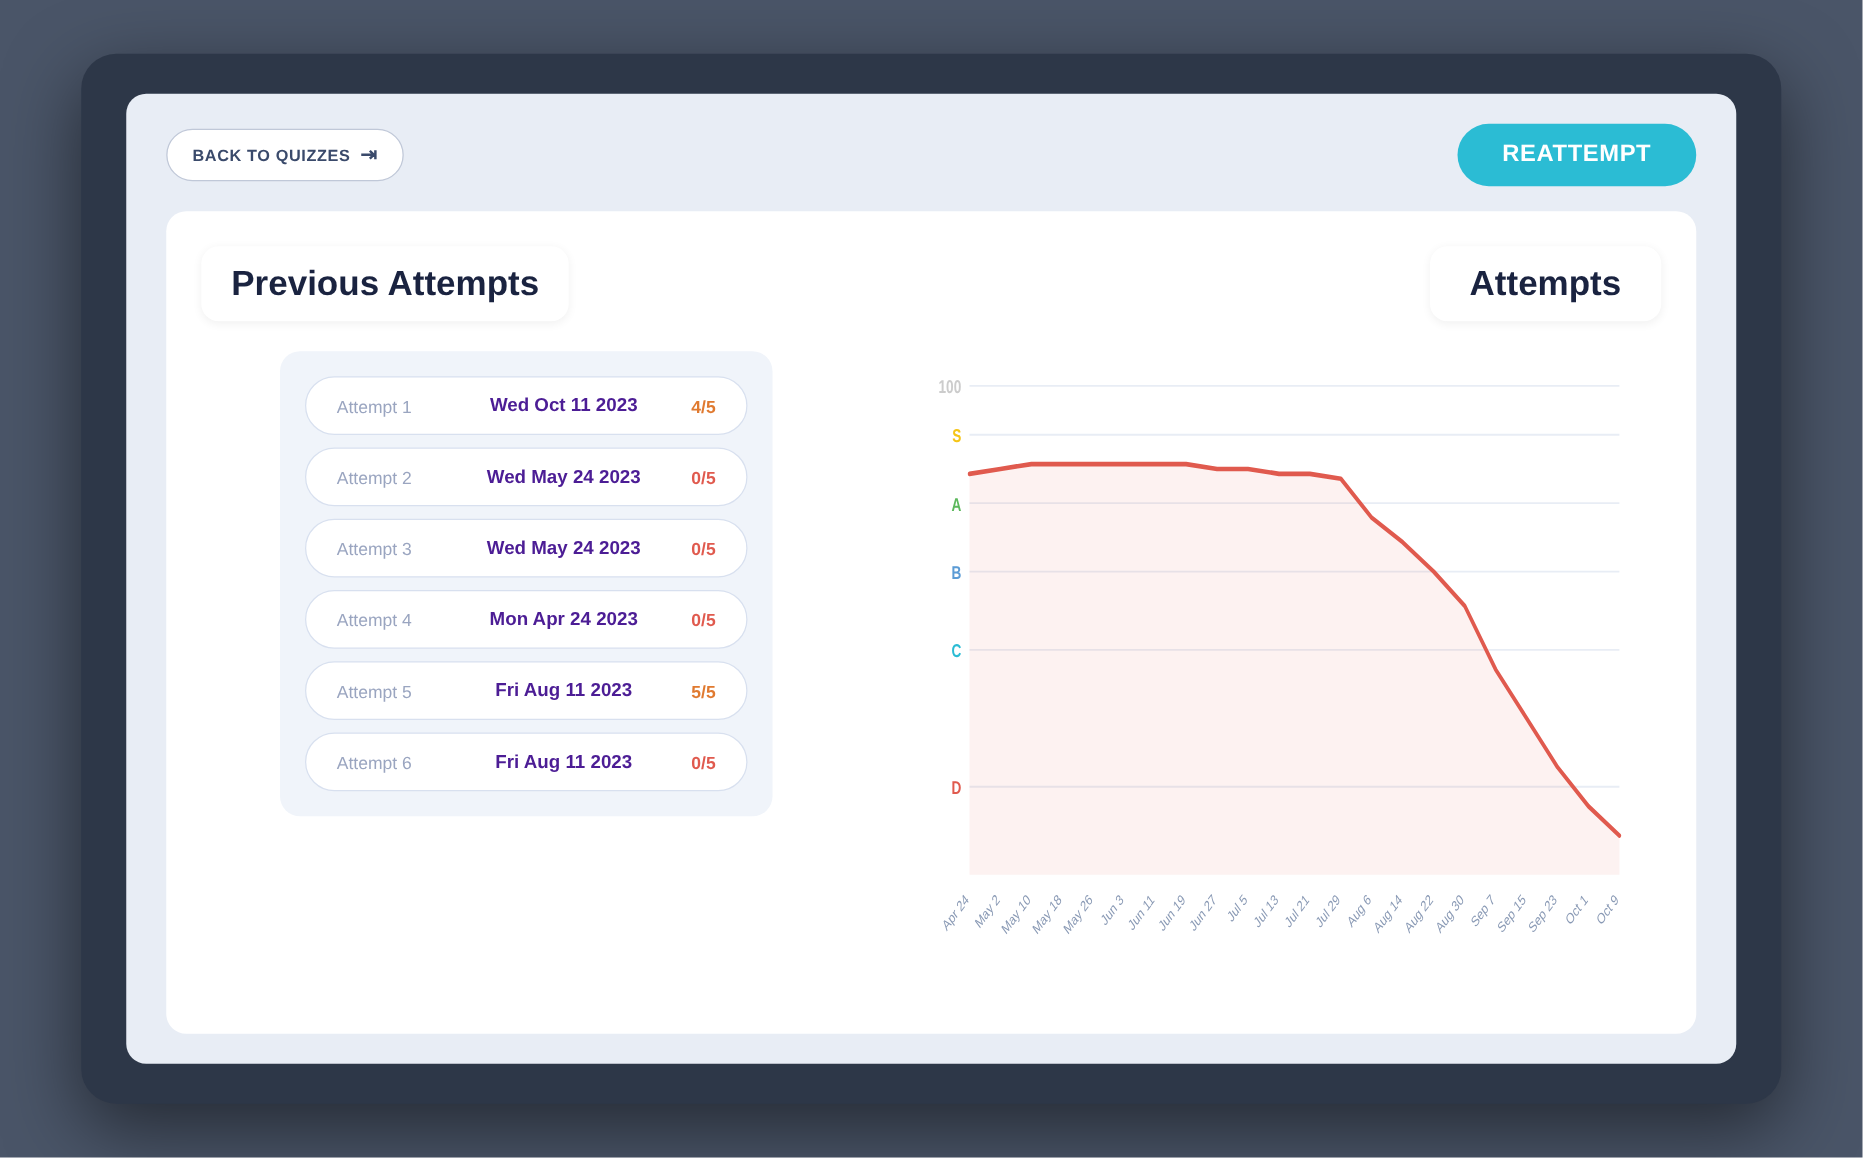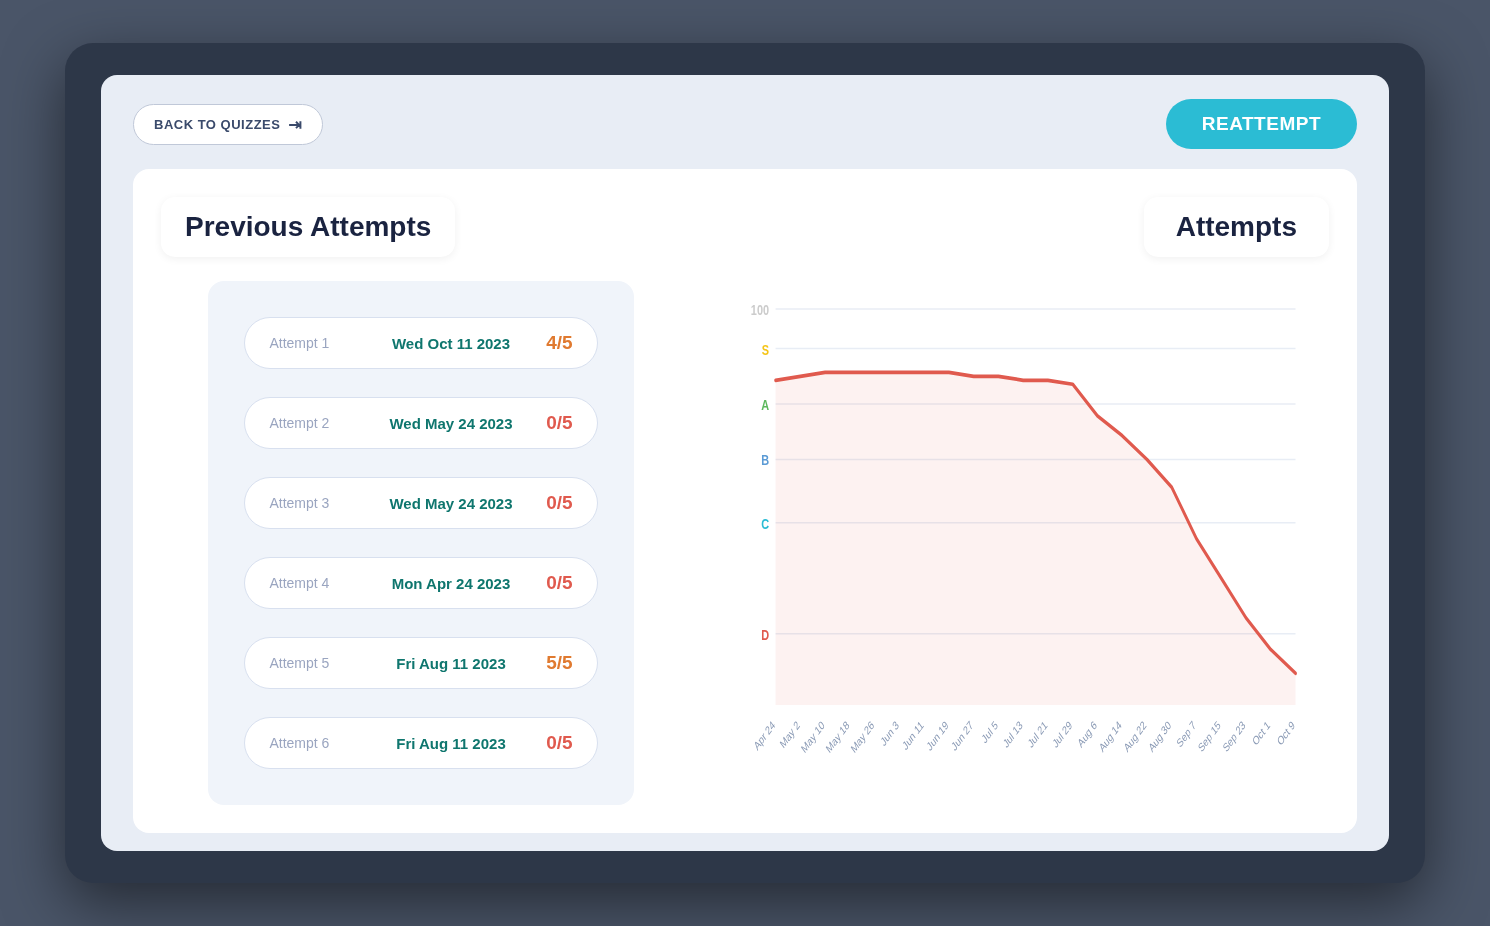--- a/index.html
+++ b/index.html
@@ -91,50 +91,50 @@
       font-weight: 800;
       color: #1a2340;
       margin-bottom: 24px;
       display: inline-block;
       align-self: flex-start;
       box-shadow: 0 2px 8px rgba(0,0,0,0.06);
     }
     .attempts-list {
       display: flex;
       flex-direction: column;
-      gap: 28px;
+      gap: 10px;
       background: #f0f4fa;
       border-radius: 16px;
-      padding: 36px;
+      padding: 20px;
     }
     .attempt-row {
       background: white;
       border-radius: 50px;
       padding: 14px 24px;
       display: flex;
       align-items: center;
       border: 1.5px solid #d8e0ef;
       cursor: pointer;
     }
     .attempt-label {
       flex: 0 0 120px;
       font-size: 14px;
       color: #9aa5c0;
       font-weight: 500;
     }
     .attempt-date {
       flex: 1;
       font-size: 15px;
       font-weight: 600;
-      color: #0f766e;
+      color: #4c1d95;
       text-align: center;
     }
     .attempt-score {
       flex: 0 0 60px;
-      font-size: 19px;
+      font-size: 14px;
       font-weight: 700;
       text-align: right;
     }
     .score-red { color: #e05a4e; }
     .score-orange { color: #e07a30; }
     .right-panel {
       flex: 1;
       display: flex;
       flex-direction: column;
     }

